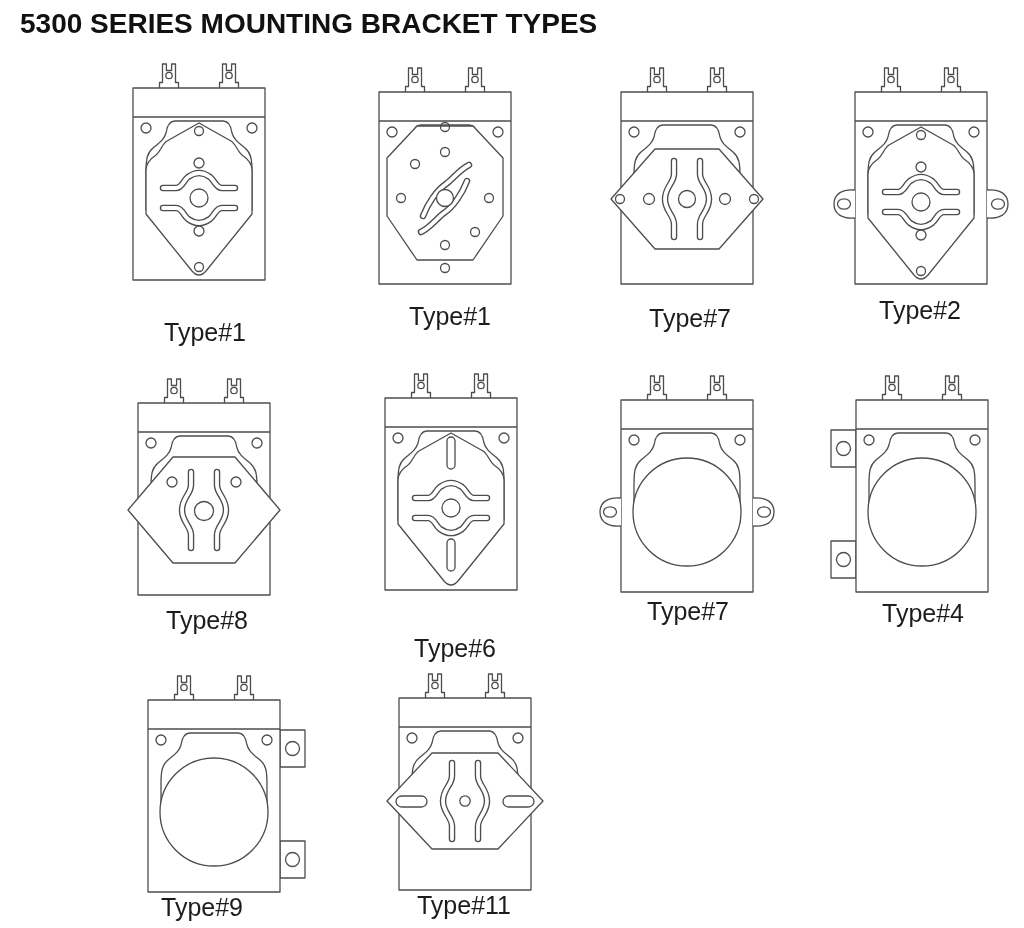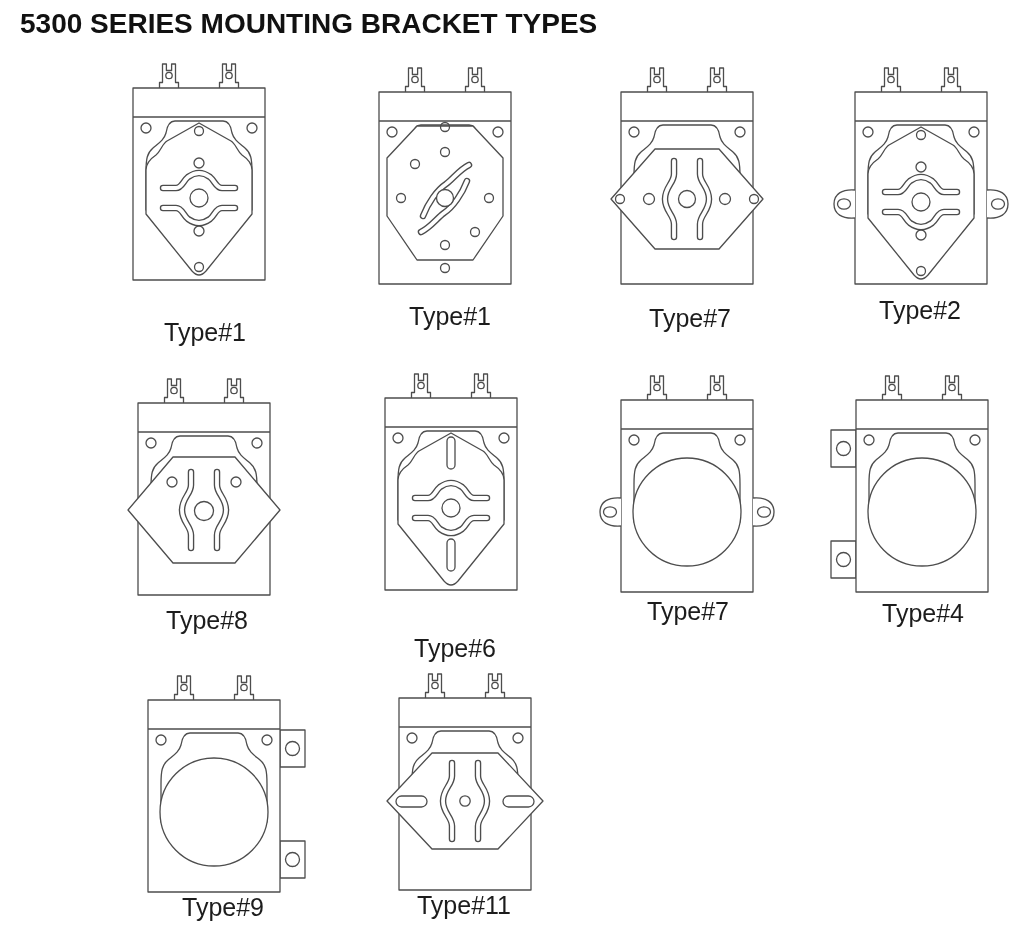--- a/index.html
+++ b/index.html
@@ -189,21 +189,21 @@
 
   <svg class="fig-svg" style="left:94px;top:672px" width="240" height="245" viewBox="0 0 240 245">
     <use href="#terminal" x="90" y="28"></use>
       <use href="#terminal" x="150" y="28"></use>
     <use href="#side-tab" x="186" y="58"></use>
       <use href="#side-tab" x="186" y="169"></use>
     <use href="#motor-base"></use>
       <use href="#shoulder"></use>
     <use href="#rotor"></use>
   </svg>
-  <div class="cap" style="left:223px;top:893px">Type#9</div>
+  <div class="cap" style="left:202px;top:893px">Type#9</div>
 
   <svg class="fig-svg" style="left:345px;top:670px" width="240" height="245" viewBox="0 0 240 245">
     <use href="#terminal" x="90" y="28"></use>
       <use href="#terminal" x="150" y="28"></use>
     <use href="#motor-base"></use>
       <use href="#shoulder"></use>
     <g>
       <polygon class="wf" points="42,131 87,83 153,83 198,131 153,179 87,179"></polygon>
       <use href="#wavy" transform="translate(0,-4)"></use>
       <rect x="51" y="126" width="31" height="11" rx="5.5"></rect>

